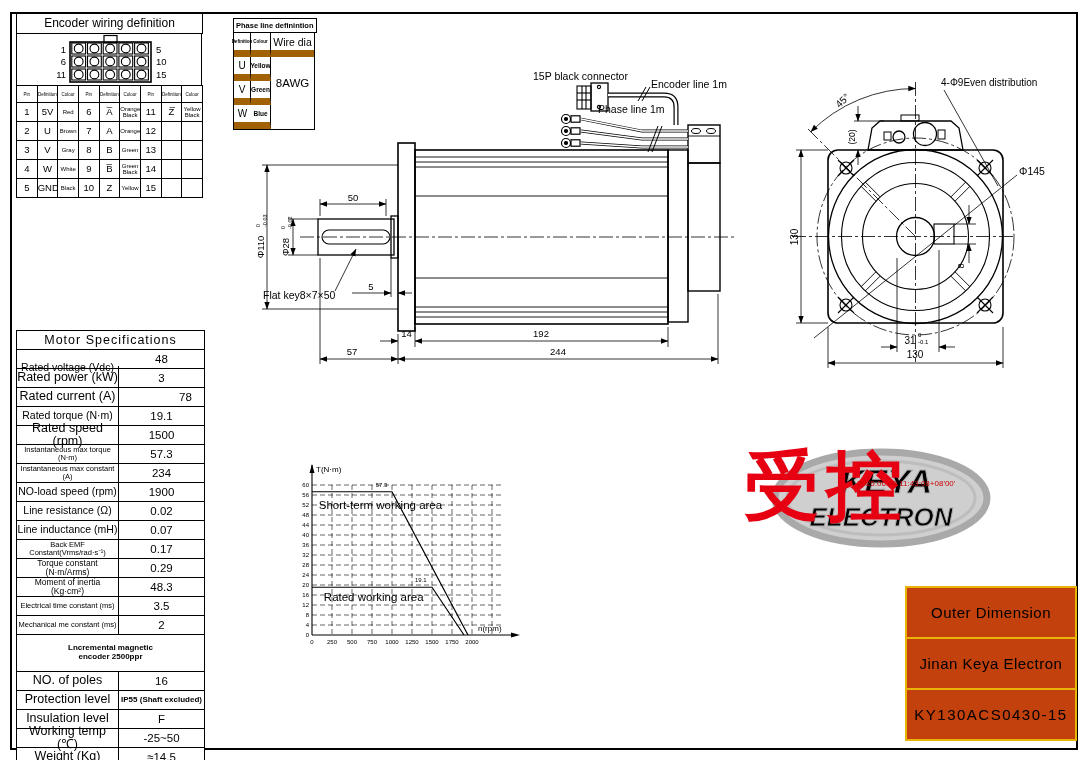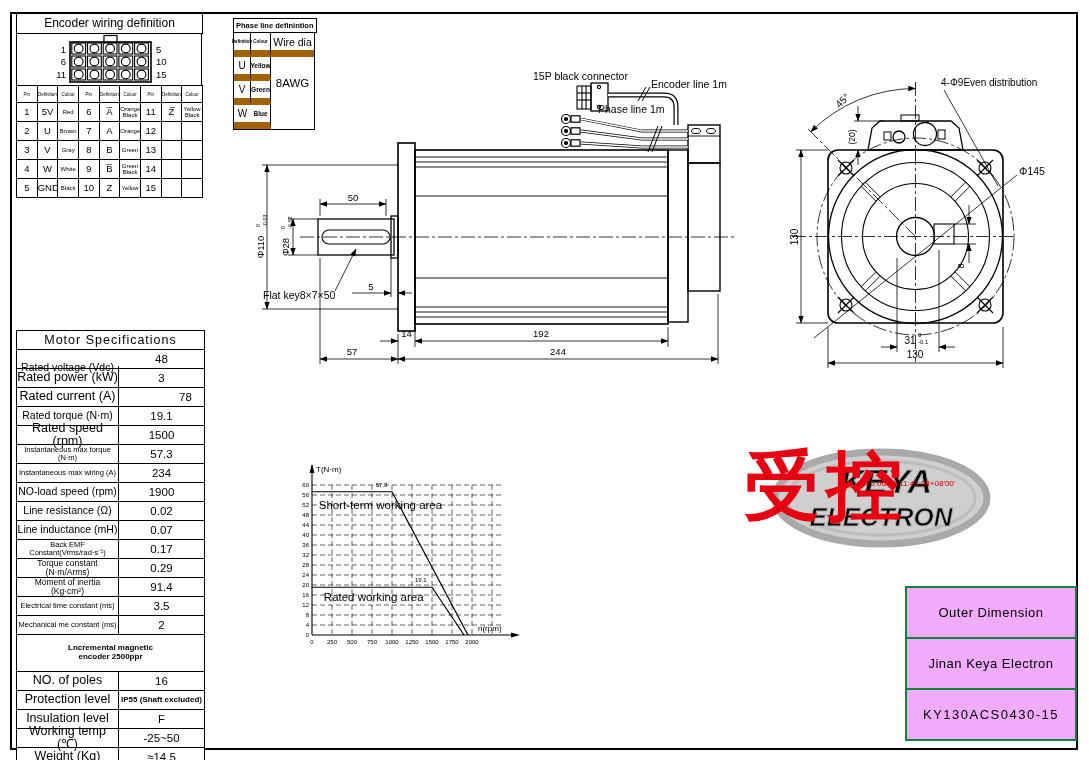--- a/index.html
+++ b/index.html
@@ -35,21 +35,21 @@
   
   .sp{left:16px;top:330px;width:187px;border:1.5px solid #000;background:#fff}
   .sp-title{height:18px;line-height:18px;text-align:center;font-size:12.5px;letter-spacing:1px;border-bottom:1px solid #000}
   .sp-row{display:flex;border-bottom:1px solid #000}
   .sp-row:last-child{border-bottom:none}
   .sp-l{width:101px;border-right:1px solid #000;display:flex;align-items:center;justify-content:center;text-align:center;line-height:1.05}
   .sp-v{flex:1;display:flex;align-items:center;justify-content:center;white-space:pre-line;text-align:center;line-height:1.1}
 
   
   .tb{left:905px;top:588px;width:172px}
-  .tb-row{border:2px solid #15803d;margin-top:-2px;height:49px;display:flex;align-items:center;justify-content:center;font-size:13px;background:#f0abfc;letter-spacing:0.5px}
+  .tb-row{border:2px solid #eab308;margin-top:-2px;height:49px;display:flex;align-items:center;justify-content:center;font-size:15px;background:#c2410c;letter-spacing:0.5px}
 
   
   .wm-stamp{left:744px;top:448px;font-size:76px;font-weight:bold;color:#e60012;letter-spacing:6px;line-height:1;z-index:5}
   .wm-ts{left:857px;top:479px;font-size:8px;color:#c00;z-index:6;white-space:nowrap}
 
   svg.draw{left:0;top:0}
   svg text{font-family:"Liberation Sans",sans-serif;fill:#000}
 </style>
 </head>
 <body>
@@ -219,21 +219,21 @@
         </div>
         <div class="sp-row" style="height: 18px;">
           <div class="sp-l" style="font-size: 12.5px;">Rated speed (rpm)</div>
           <div class="sp-v" style="font-size: 11.5px;">1500</div>
         </div>
         <div class="sp-row" style="height: 18px;">
           <div class="sp-l" style="font-size: 7.5px;">Instantaneous max torque (N·m)</div>
           <div class="sp-v" style="font-size: 11.5px;">57.3</div>
         </div>
         <div class="sp-row" style="height: 18px;">
-          <div class="sp-l" style="font-size: 7.5px;">Instantaneous max wiring (A)</div>
+          <div class="sp-l" style="font-size: 7.5px;">Instantaneous max constant (A)</div>
           <div class="sp-v" style="font-size: 11.5px;">234</div>
         </div>
         <div class="sp-row" style="height: 18px;">
           <div class="sp-l" style="font-size: 10.5px;">NO-load speed (rpm)</div>
           <div class="sp-v" style="font-size: 11.5px;">1900</div>
         </div>
         <div class="sp-row" style="height: 18px;">
           <div class="sp-l" style="font-size: 10.5px;">Line resistance (Ω)</div>
           <div class="sp-v" style="font-size: 11.5px;">0.02</div>
         </div>
@@ -244,21 +244,21 @@
         <div class="sp-row" style="height: 18px;">
           <div class="sp-l" style="font-size: 7.5px;">Back EMF Constant(Vrms/rad·s⁻¹)</div>
           <div class="sp-v" style="font-size: 11.5px;">0.17</div>
         </div>
         <div class="sp-row" style="height: 18px;">
           <div class="sp-l" style="font-size: 8.5px;">Torque constant (N·m/Arms)</div>
           <div class="sp-v" style="font-size: 11.5px;">0.29</div>
         </div>
         <div class="sp-row" style="height: 18px;">
           <div class="sp-l" style="font-size: 8.5px;">Moment of inertia (Kg·cm²)</div>
-          <div class="sp-v" style="font-size: 11.5px;">91.4</div>
+          <div class="sp-v" style="font-size: 11.5px;">48.3</div>
         </div>
         <div class="sp-row" style="height: 18px;">
           <div class="sp-l" style="font-size: 7.5px;">Electrical time constant (ms)</div>
           <div class="sp-v" style="font-size: 11.5px;">3.5</div>
         </div>
         <div class="sp-row" style="height: 18px;">
           <div class="sp-l" style="font-size: 7.5px;">Mechanical me constant (ms)</div>
           <div class="sp-v" style="font-size: 11.5px;">2</div>
         </div>
         <div class="sp-row" style="height: 36px;">

